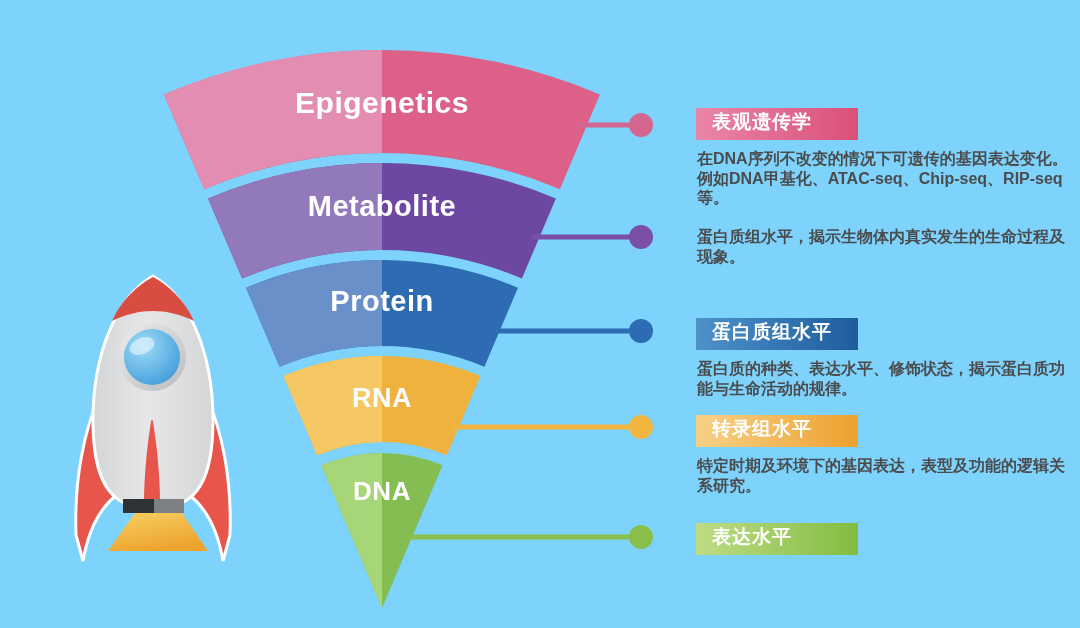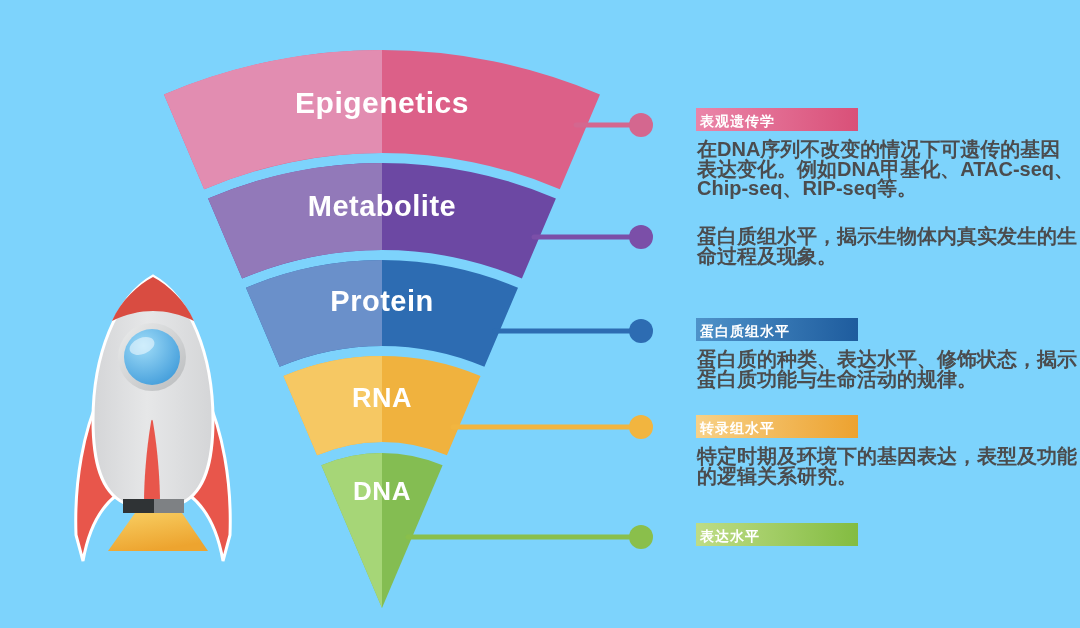--- a/index.html
+++ b/index.html
@@ -5,25 +5,25 @@
   html,body{margin:0;padding:0;background:#ffffff;}
   body{width:1080px;height:628px;overflow:hidden;
        font-family:"Liberation Sans", sans-serif;}
   .stage{position:relative;width:1080px;height:628px;background:#7dd3fc;}
   .art{position:absolute;left:0;top:0;}
   .funnel-label{fill:#ffffff;font-weight:700;text-anchor:middle;
                 font-family:"Liberation Sans", sans-serif;letter-spacing:.5px;}
   .legend{position:absolute;left:696px;top:0;width:384px;height:628px;}
   .legend section{position:absolute;left:0;width:384px;}
   .b1{top:108px}.b2{top:218px}.b3{top:318px}.b4{top:415px}.b5{top:523px}
-  .legend-bar{width:162px;height:23px;line-height:27px;box-sizing:border-box;
-              padding-left:4px;color:#ffffff;font-size:14px;font-weight:700;
+  .legend-bar{width:162px;height:32px;line-height:27px;box-sizing:border-box;
+              padding-left:16px;color:#ffffff;font-size:19px;font-weight:700;
               background:linear-gradient(90deg,var(--c1),var(--c2));
               letter-spacing:1px;}
-  .legend p{margin:9px 0 0 1px;width:380px;font-size:20px;line-height:19.5px;
+  .legend p{margin:9px 0 0 1px;width:380px;font-size:16px;line-height:19.5px;
             color:#4b4c4e;font-weight:600;}
 </style>
 </head>
 <body>
 
 <div class="stage">
 
   <svg class="art" width="1080" height="628" viewBox="0 0 1080 628">
     <defs>
       <linearGradient id="flameG" x1="0" y1="0" x2="0.4" y2="1">

